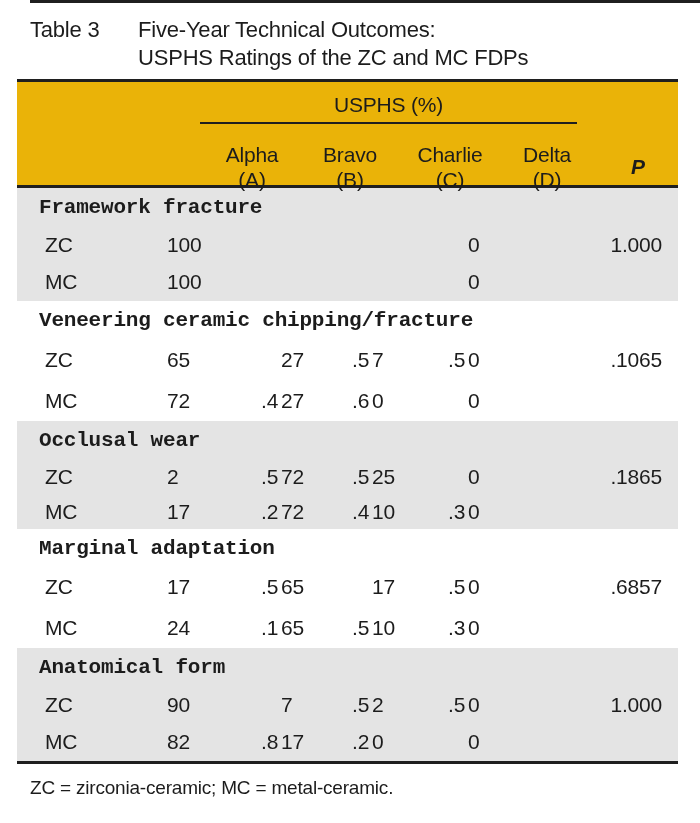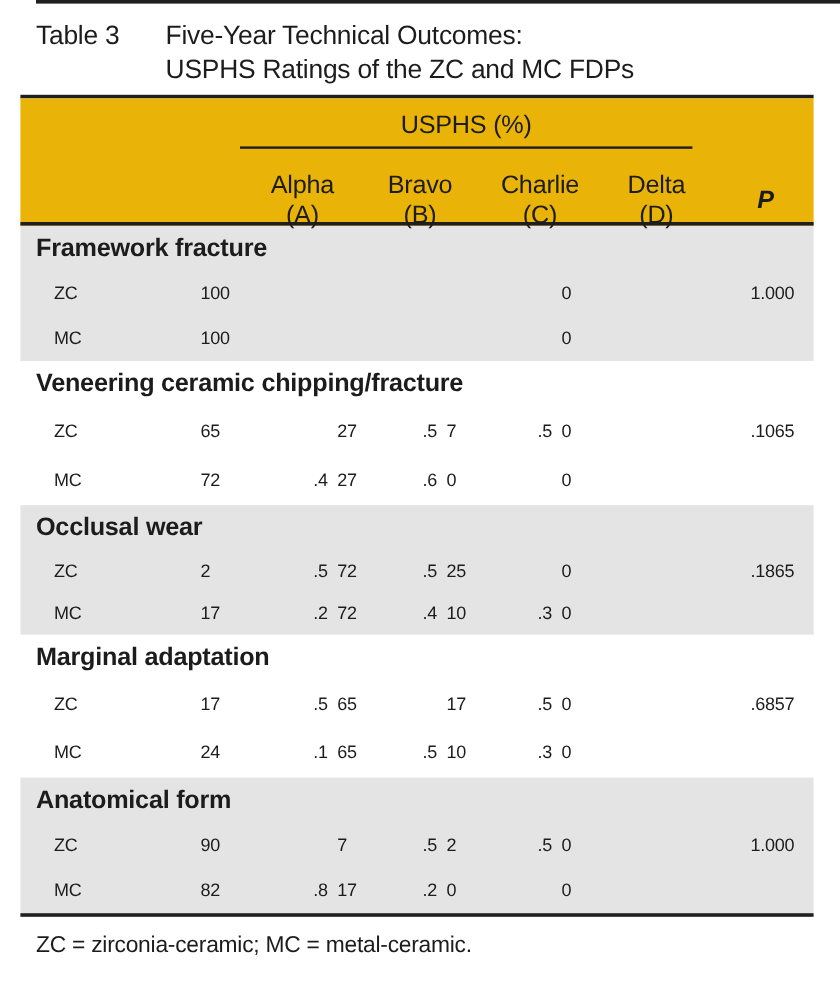--- a/index.html
+++ b/index.html
@@ -57,28 +57,28 @@
   .section { display: flex; flex-direction: column; background: #ffffff; }
   .section.shaded { background: #e4e4e4; }
   .section.s1 { height: 113px; }
   .section.s2 { height: 120px; }
   .section.s3 { height: 108px; }
   .section.s4 { height: 119px; }
   .section.s5 { height: 113px; }
 
   .sec-header {
     height: 38px; display: flex; align-items: center;
-    padding-left: 13px; font-weight: bold; font-size: 21px;
+    padding-left: 22px; font-weight: bold; font-size: 21px; font-family: Liberation Mono, monospace;
   }
   .data-row {
     flex: 1;
     display: grid;
     grid-template-columns: 150px 114px 91px 96px 98px 96px 16px;
     align-items: center;
-    font-size: 15px;
+    font-size: 21px;
   }
   .row-label { padding-left: 28px; }
   .cell.dec { display: flex; }
   .cell.dec .ip { flex: 1; }
   .cell.dec .fp { width: 20px; text-align: left; }
   .cell.pval { text-align: right; }
 
   .bottom-rule { height: 3px; background: #1f1f1f; }
 
   .footnote {

